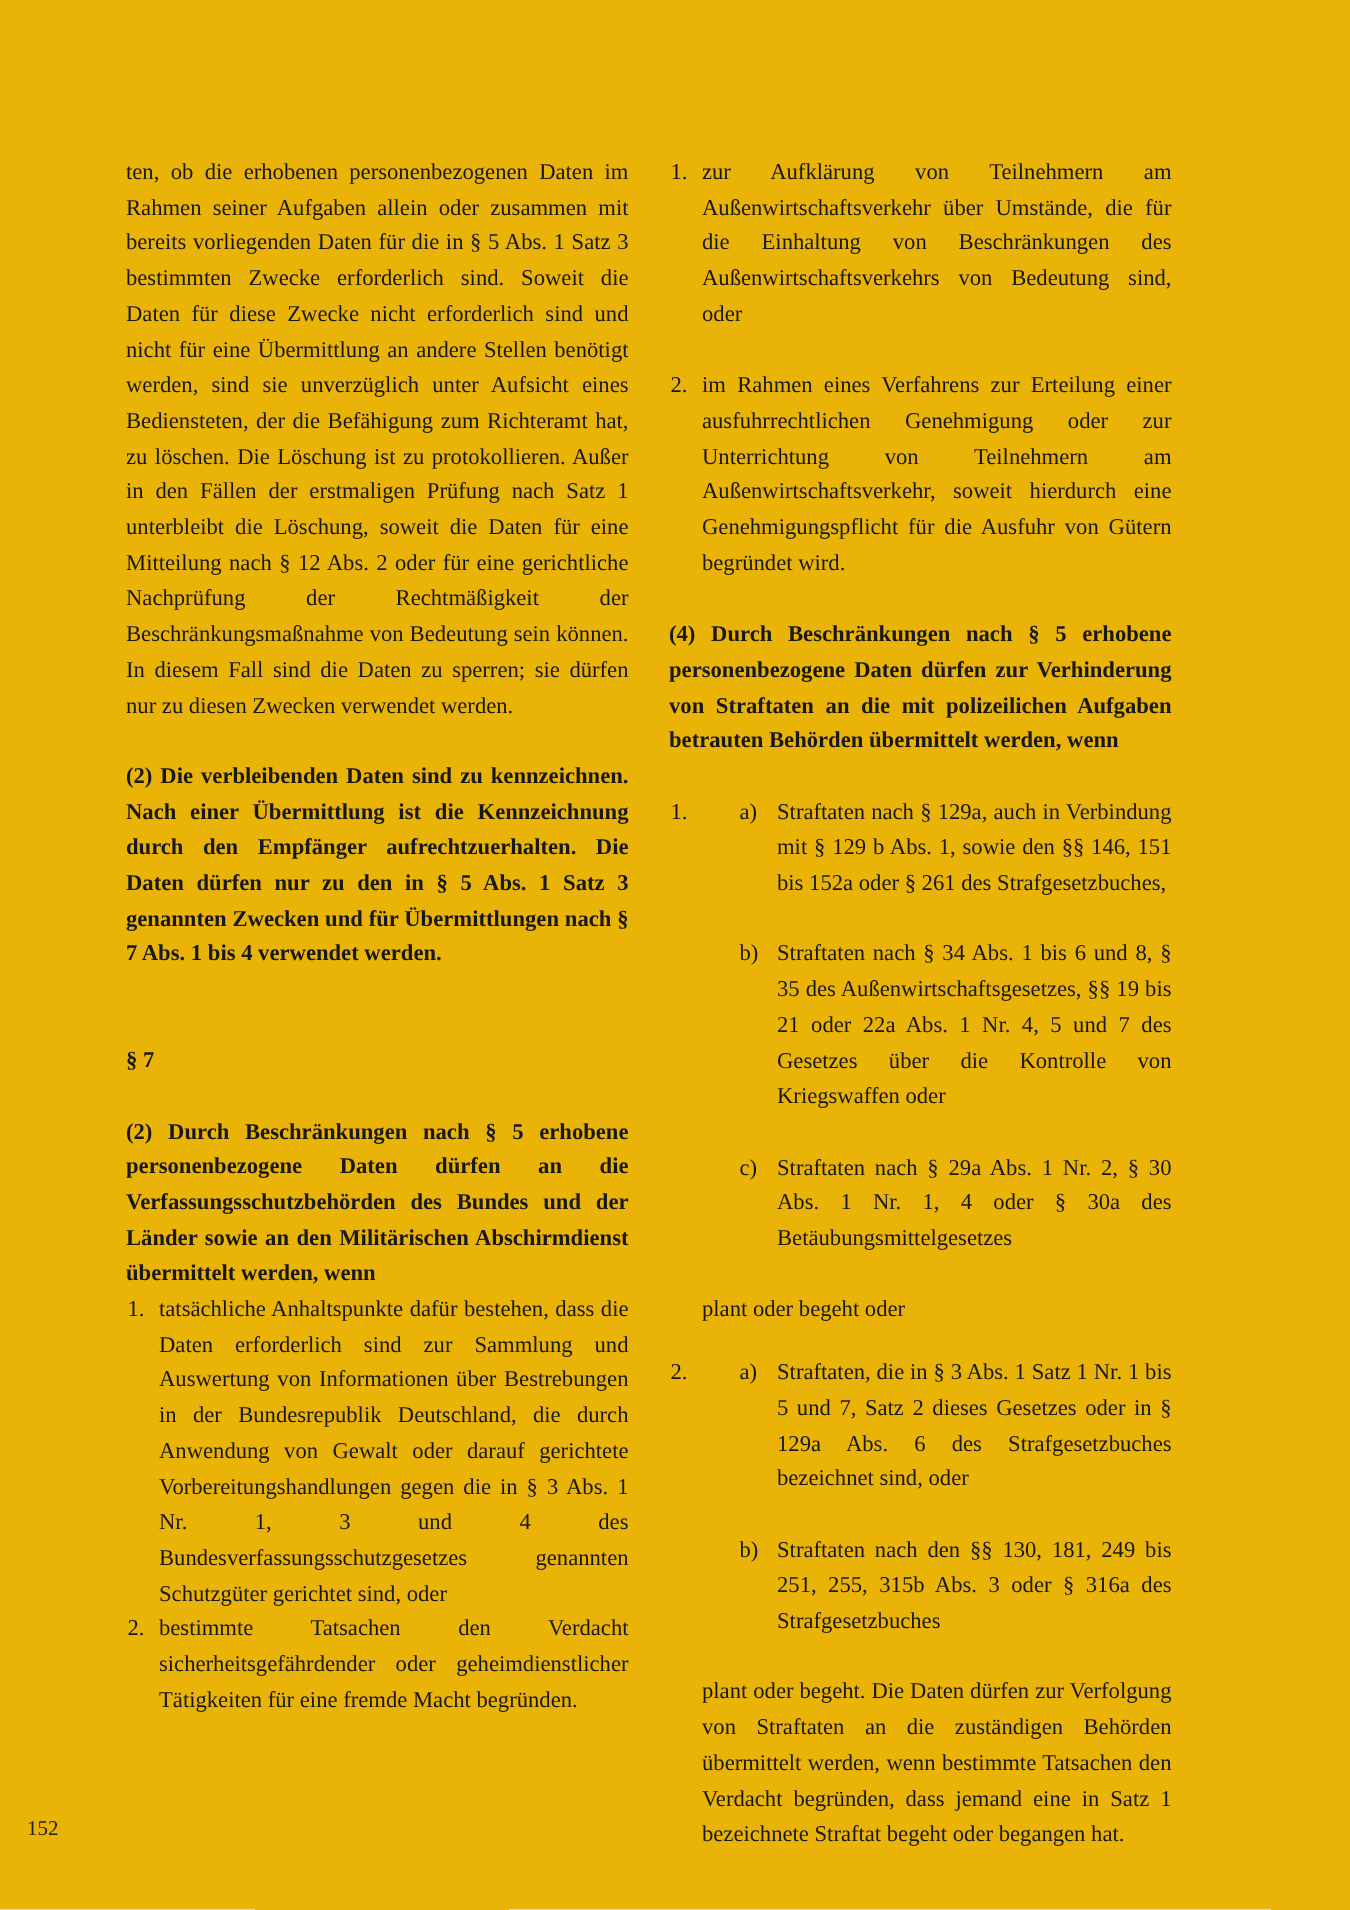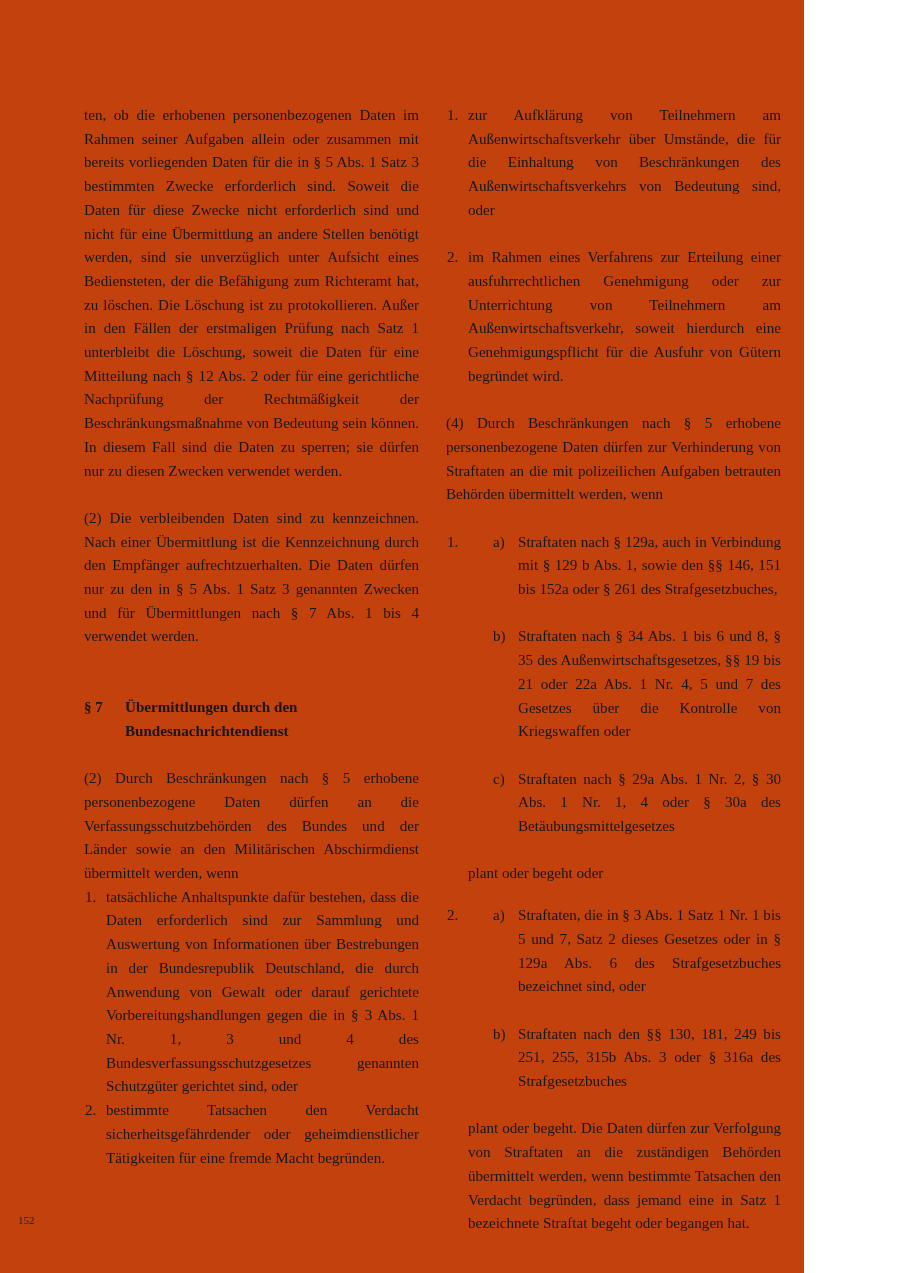--- a/index.html
+++ b/index.html
@@ -7,23 +7,23 @@
     margin: 0;
     padding: 0;
     background: #ffffff;
   }
   body {
     font-family: "Liberation Serif", "DejaVu Serif", serif;
     color: #181818;
   }
   .page {
     position: relative;
-    width: 804px;
+    width: 900px;
     height: 1273px;
-    background: #c2410c;
+    background: #eab308;
     overflow: hidden;
     box-sizing: border-box;
   }
   .columns {
     position: absolute;
     left: 84px;
     top: 104px;
     width: 697px;
     height: 1060px;
   }
@@ -40,20 +40,21 @@
     margin: 0 0 0 0;
     font-size: 15.1px;
     line-height: 23.7px;
     text-align: justify;
     text-justify: inter-word;
     hyphens: none;
     -webkit-hyphens: none;
   }
   p.para.gap {
     margin-top: 23.7px;
+    font-weight: bold;
   }
   .tight { margin-top: 0 !important; }
 
   
   .heading {
     display: flex;
     font-weight: bold;
     font-size: 15.1px;
     line-height: 23.7px;
     margin-top: 47px;
@@ -120,41 +121,40 @@
     margin-top: 23.7px;
     margin-bottom: 18px;
   }
   .trailer.nogap-bottom { margin-bottom: 0; }
 
   
   .folio {
     position: absolute;
     left: 18px;
     bottom: 44px;
-    font-size: 11px;
+    font-size: 14px;
     line-height: 18px;
     color: #222;
   }
 </style>
 </head>
 <body>
 
 <div class="page">
 
   <div class="columns">
 
     <div class="col col-left">
 
       <p class="para tight">ten, ob die erhobenen personenbezogenen Daten im Rahmen seiner Aufgaben allein oder zusammen mit bereits vorliegenden Daten für die in § 5 Abs. 1 Satz 3 bestimmten Zwecke erforderlich sind. Soweit die Daten für diese Zwecke nicht erforderlich sind und nicht für eine Übermittlung an andere Stellen benötigt werden, sind sie unverzüglich unter Aufsicht eines Bediensteten, der die Befähigung zum Richteramt hat, zu löschen. Die Löschung ist zu protokollieren. Außer in den Fällen der erstmaligen Prüfung nach Satz 1 unterbleibt die Löschung, soweit die Daten für eine Mitteilung nach § 12 Abs. 2 oder für eine gerichtliche Nachprüfung der Rechtmäßigkeit der Beschränkungsmaßnahme von Bedeutung sein können. In diesem Fall sind die Daten zu sperren; sie dürfen nur zu diesen Zwecken verwendet werden.</p>
 
       <p class="para gap">(2) Die verbleibenden Daten sind zu kennzeichnen. Nach einer Übermittlung ist die Kennzeichnung durch den Empfänger aufrechtzuerhalten. Die Daten dürfen nur zu den in § 5 Abs. 1 Satz 3 genannten Zwecken und für Übermittlungen nach § 7 Abs. 1 bis 4 verwendet werden.</p>
 
       <div class="heading">
         <span class="h-num">§ 7</span>
-        <span class="h-text">Übermittlungen durch den Bundesnachrichtendienst</span>
       </div>
 
 
       <p class="para gap">(2) Durch Beschränkungen nach § 5 erhobene personenbezogene Daten dürfen an die Verfassungsschutzbehörden des Bundes und der Länder sowie an den Militärischen Abschirmdienst übermittelt werden, wenn</p>
 
       <ol class="lvl1">
         <li>
           <span class="marker">1.</span>
           <span class="li-text">tatsächliche Anhaltspunkte dafür bestehen, dass die Daten erforderlich sind zur Sammlung und Auswertung von Informationen über Bestrebungen in der Bundesrepublik Deutschland, die durch Anwendung von Gewalt oder darauf gerichtete Vorbereitungshandlungen gegen die in § 3 Abs. 1 Nr. 1, 3 und 4 des Bundesverfassungsschutzgesetzes genannten Schutzgüter gerichtet sind, oder</span>
         </li>

